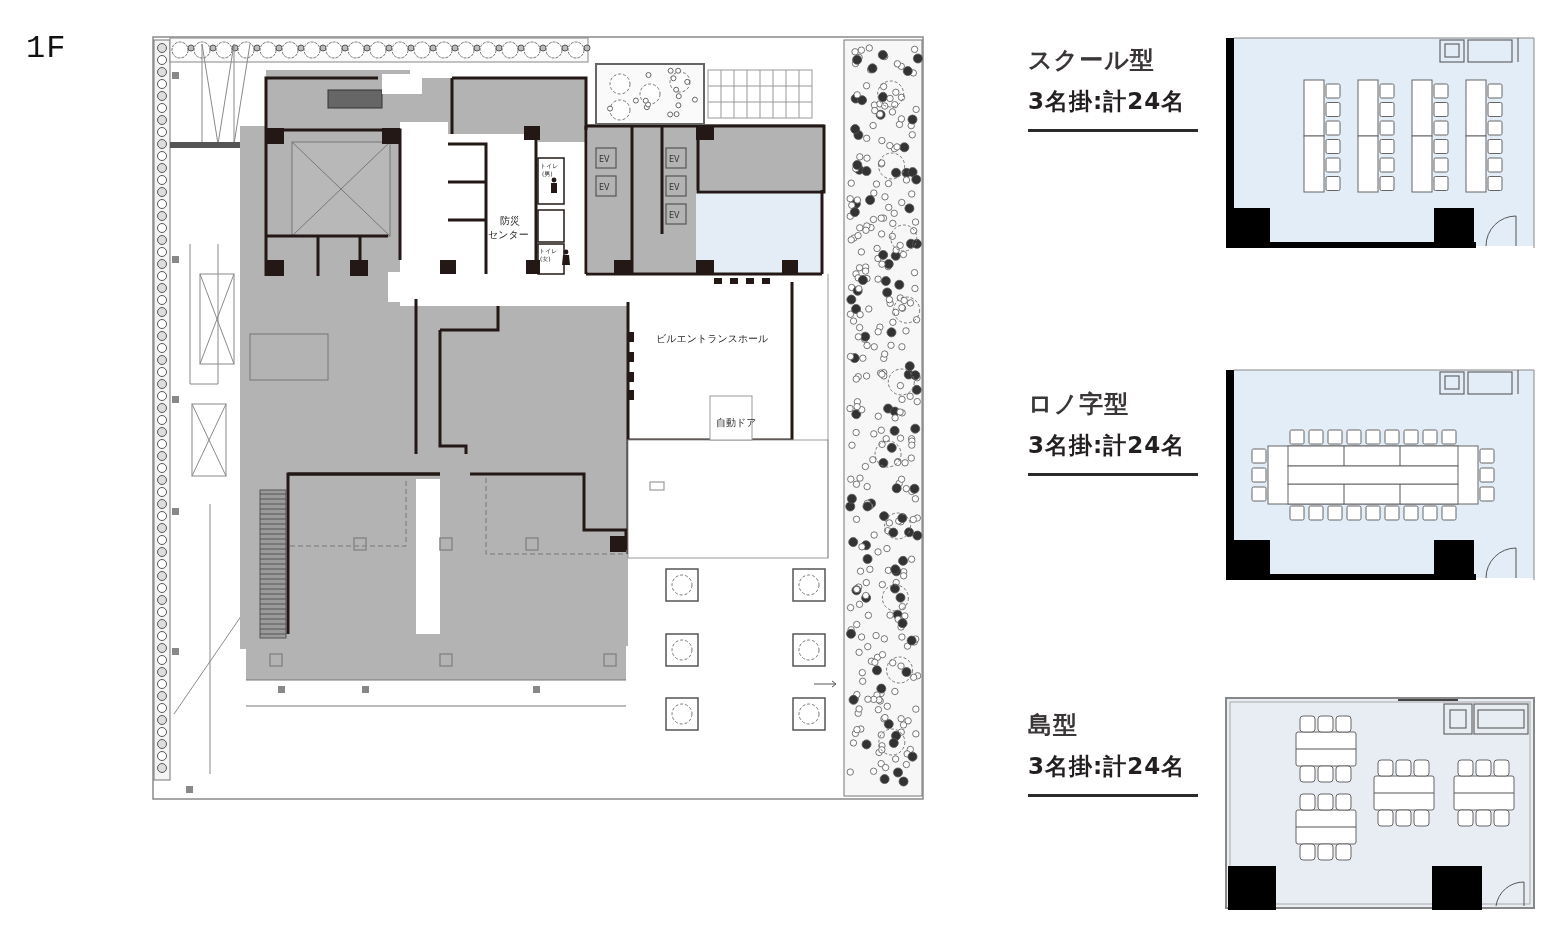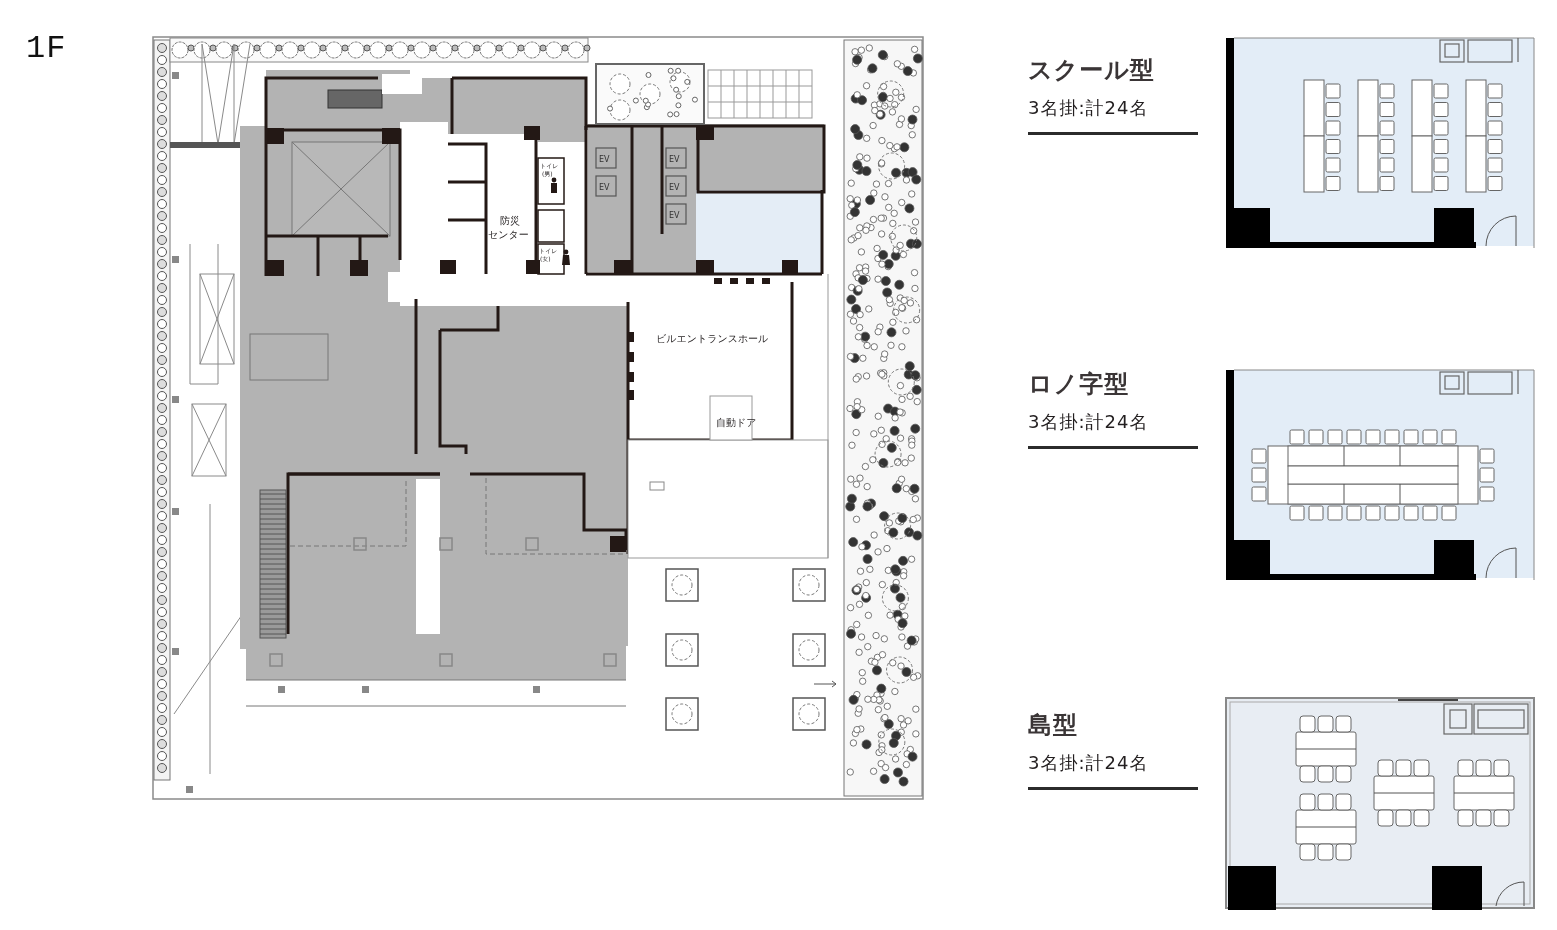--- a/index.html
+++ b/index.html
@@ -3,21 +3,21 @@
 <meta charset="utf-8">
 <style>
   html, body { margin:0; padding:0; background:#ffffff; }
   body { width:1557px; height:930px; position:relative; overflow:hidden;
          font-family:"DejaVu Sans", sans-serif; color:#231f20; }
   .floor-label { position:absolute; left:26px; top:30px; font-family:Liberation Mono, monospace;
                  font-size:32px; color:#111; letter-spacing:1px; }
   #plan { position:absolute; left:150px; top:34px; }
   .layout-block { position:absolute; left:1028px; width:172px; }
   .layout-title { font-size:24px; font-weight:bold; color:#3a3536; letter-spacing:1px; white-space:nowrap; }
-  .layout-cap { font-size:18px; font-weight:normal; color:#231f20; margin-top:10px; letter-spacing:1px; white-space:nowrap; }
+  .layout-cap { font-size:23px; font-weight:bold; color:#231f20; margin-top:10px; letter-spacing:1px; white-space:nowrap; }
   .layout-rule { height:3px; background:#2b2b2b; margin-top:12px; width:170px; }
   .layout-svg { position:absolute; left:1222px; }
   .plan-text { font-family:"DejaVu Sans", sans-serif; fill:#231f20; }
 </style>
 </head>
 <body>
 
 <div class="floor-label">1F</div>
 
 <svg id="plan" width="780" height="772" viewBox="0 0 780 772">
@@ -756,26 +756,26 @@
       <rect x="401" y="149" width="6" height="10"></rect>
   </g>
   <g fill="#231815">
     <circle cx="416" cy="218" r="2.4"></circle>
       <polygon points="413,221 419,221 420,231 412,231"></polygon>
   </g>
   <text class="plan-text" x="506" y="308" font-size="10">ビルエントランスホール</text>
   <text class="plan-text" x="566" y="392" font-size="10">自動ドア</text>
 </svg>
 
-<div class="layout-block" style="top:44px;margin-top:10px;">
+<div class="layout-block" style="top:44px;">
   <div class="layout-title">スクール型</div>
   <div class="layout-cap">3名掛:計24名</div>
   <div class="layout-rule"></div>
 </div>
-<div class="layout-block" style="top:368px;">
+<div class="layout-block" style="top:388px;">
   <div class="layout-title">ロノ字型</div>
   <div class="layout-cap">3名掛:計24名</div>
   <div class="layout-rule"></div>
 </div>
 <div class="layout-block" style="top:709px;">
   <div class="layout-title">島型</div>
   <div class="layout-cap">3名掛:計24名</div>
   <div class="layout-rule"></div>
 </div>
 

